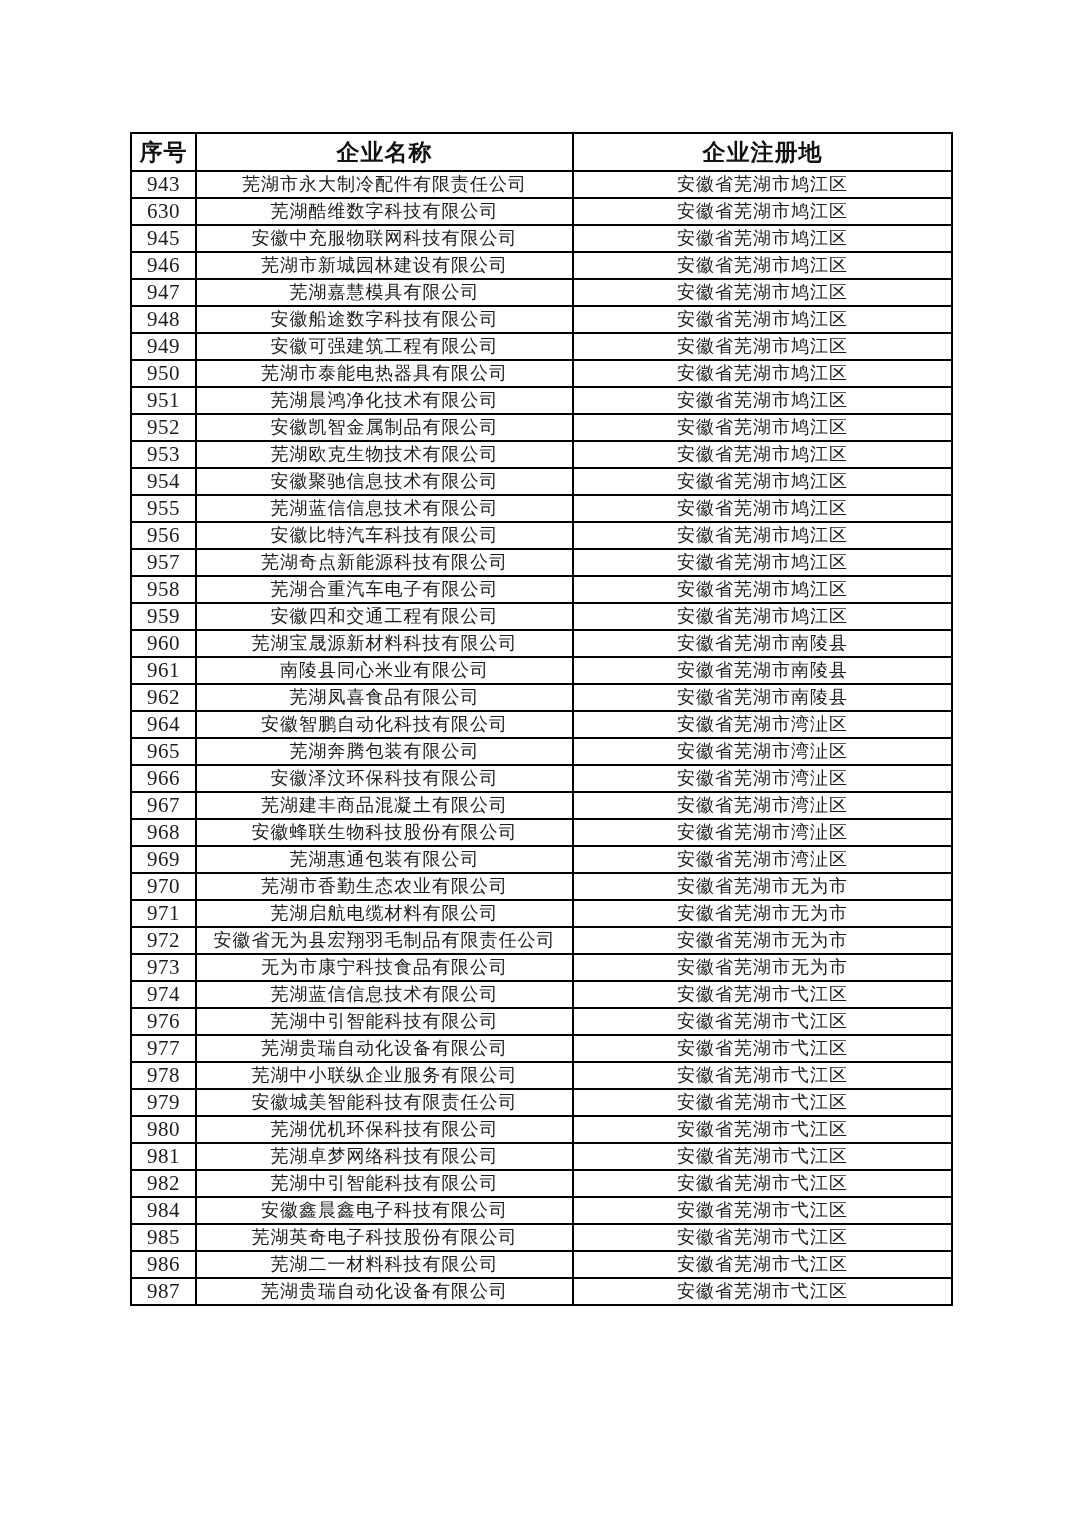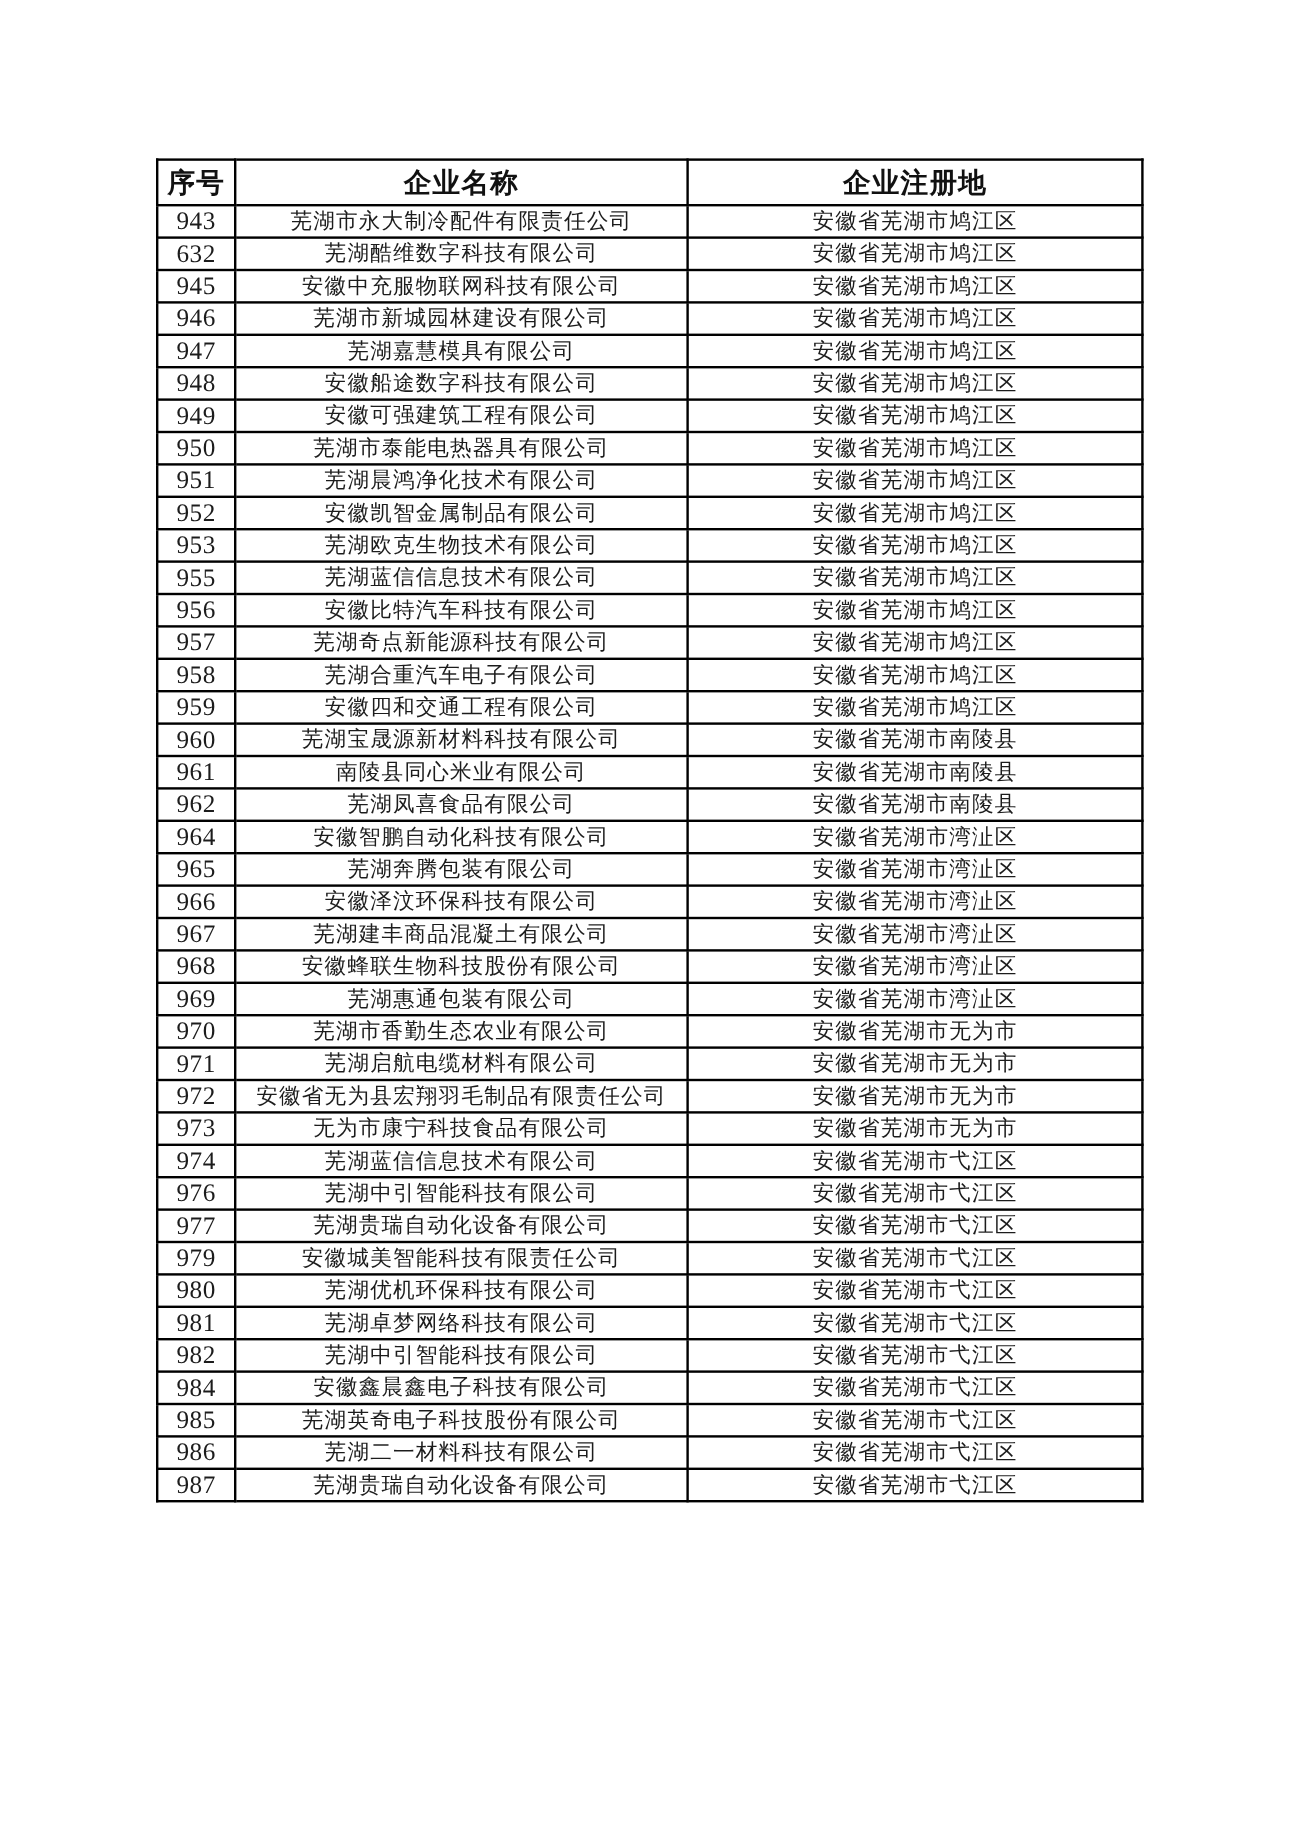--- a/index.html
+++ b/index.html
@@ -82,21 +82,21 @@
     </thead>
     <tbody>
 
         <tr>
           <td class="idx">943</td>
           <td>芜湖市永大制冷配件有限责任公司</td>
           <td>安徽省芜湖市鸠江区</td>
         </tr>
 
         <tr>
-          <td class="idx">632</td>
+          <td class="idx">630</td>
           <td>芜湖酷维数字科技有限公司</td>
           <td>安徽省芜湖市鸠江区</td>
         </tr>
 
         <tr>
           <td class="idx">945</td>
           <td>安徽中充服物联网科技有限公司</td>
           <td>安徽省芜湖市鸠江区</td>
         </tr>
 
@@ -141,20 +141,25 @@
           <td>安徽凯智金属制品有限公司</td>
           <td>安徽省芜湖市鸠江区</td>
         </tr>
 
         <tr>
           <td class="idx">953</td>
           <td>芜湖欧克生物技术有限公司</td>
           <td>安徽省芜湖市鸠江区</td>
         </tr>
 
+        <tr>
+          <td class="idx">954</td>
+          <td>安徽聚驰信息技术有限公司</td>
+          <td>安徽省芜湖市鸠江区</td>
+        </tr>
 
         <tr>
           <td class="idx">955</td>
           <td>芜湖蓝信信息技术有限公司</td>
           <td>安徽省芜湖市鸠江区</td>
         </tr>
 
         <tr>
           <td class="idx">956</td>
           <td>安徽比特汽车科技有限公司</td>
@@ -270,20 +275,25 @@
           <td>芜湖中引智能科技有限公司</td>
           <td>安徽省芜湖市弋江区</td>
         </tr>
 
         <tr>
           <td class="idx">977</td>
           <td>芜湖贵瑞自动化设备有限公司</td>
           <td>安徽省芜湖市弋江区</td>
         </tr>
 
+        <tr>
+          <td class="idx">978</td>
+          <td>芜湖中小联纵企业服务有限公司</td>
+          <td>安徽省芜湖市弋江区</td>
+        </tr>
 
         <tr>
           <td class="idx">979</td>
           <td>安徽城美智能科技有限责任公司</td>
           <td>安徽省芜湖市弋江区</td>
         </tr>
 
         <tr>
           <td class="idx">980</td>
           <td>芜湖优机环保科技有限公司</td>

